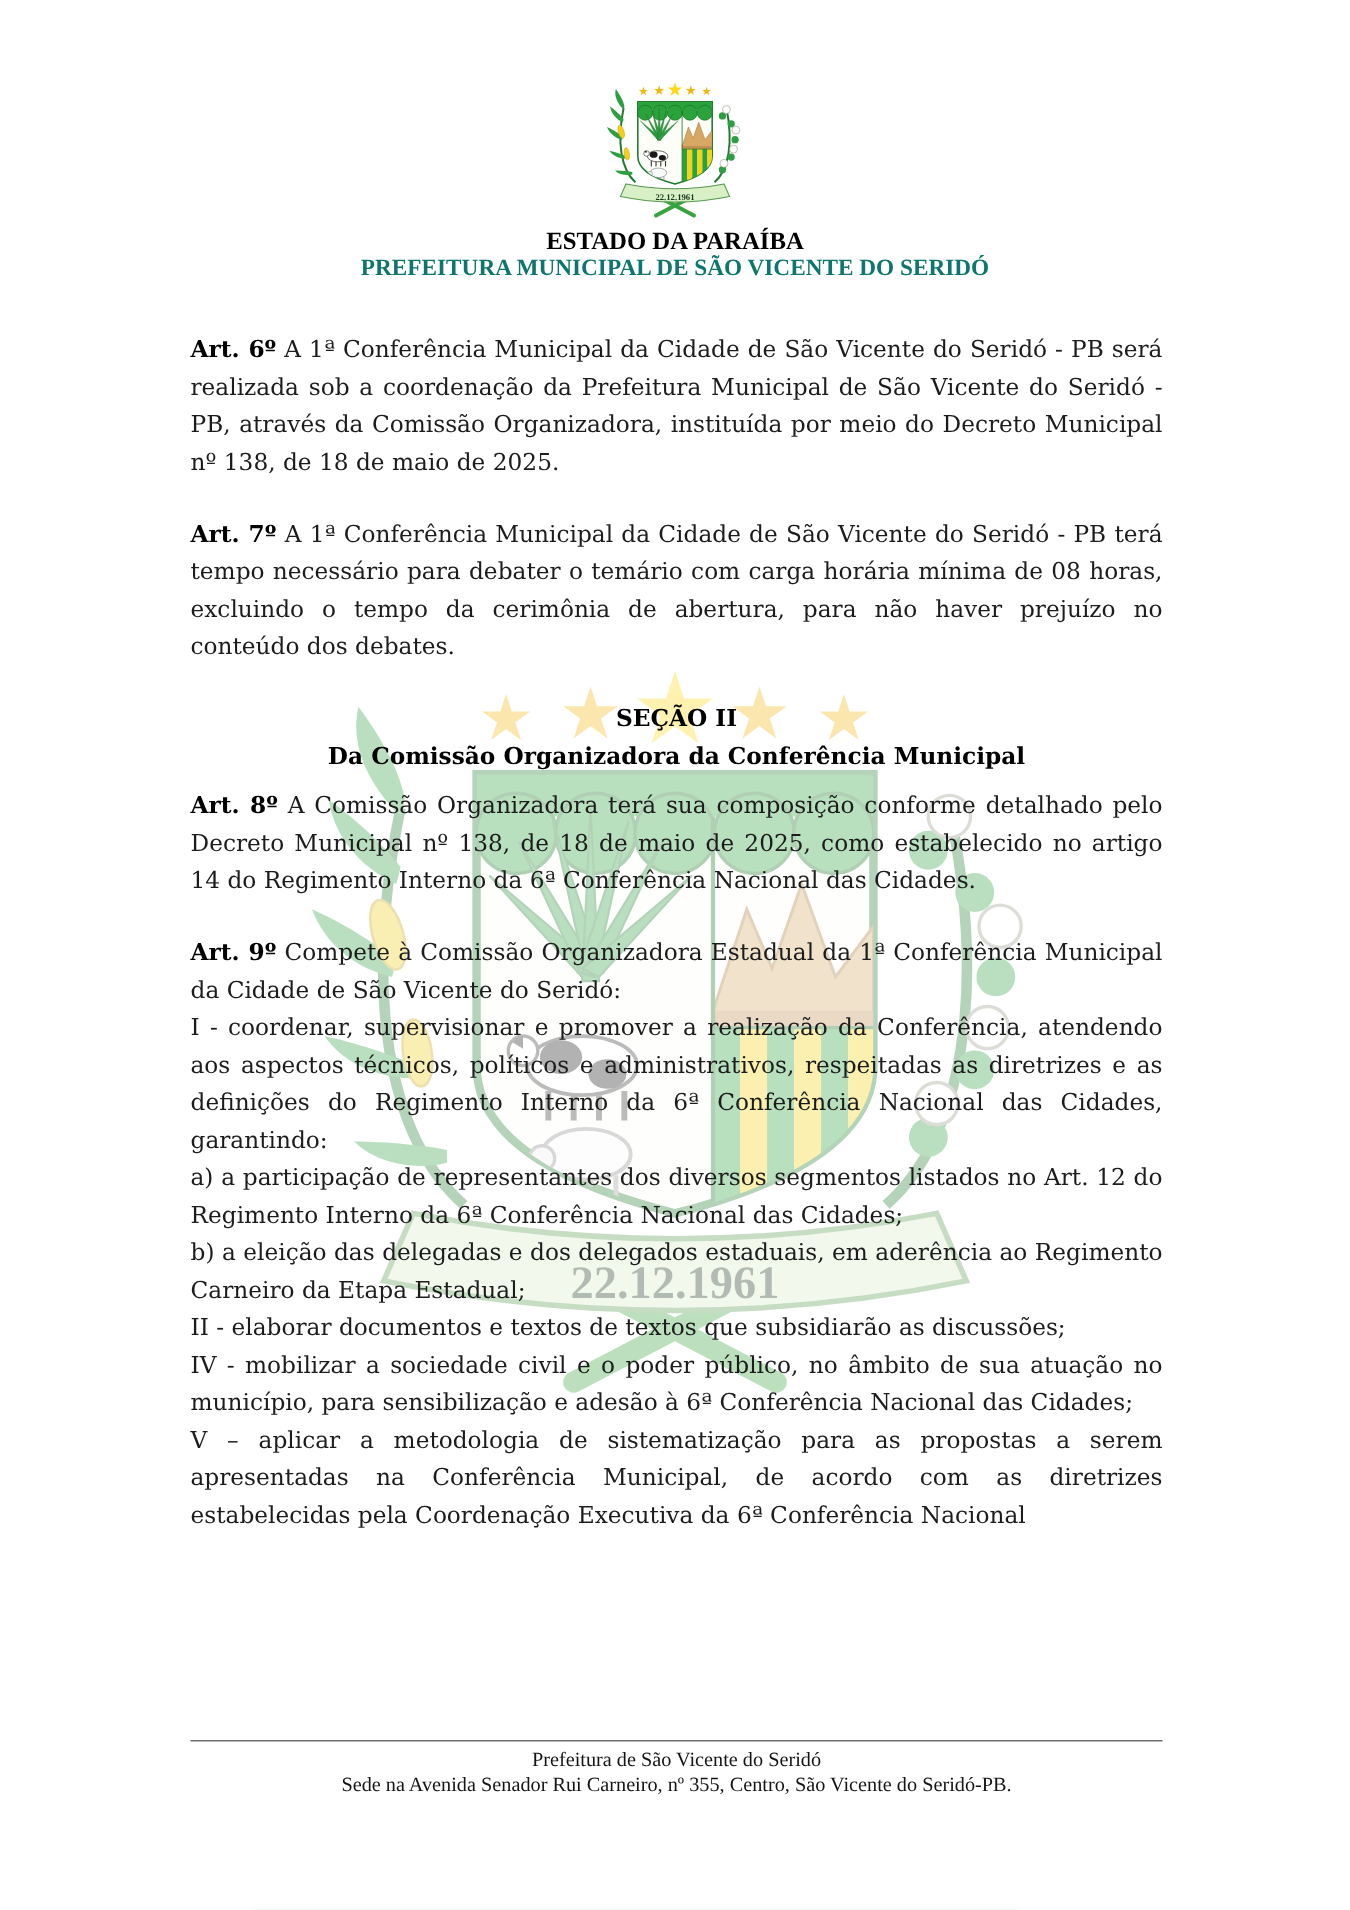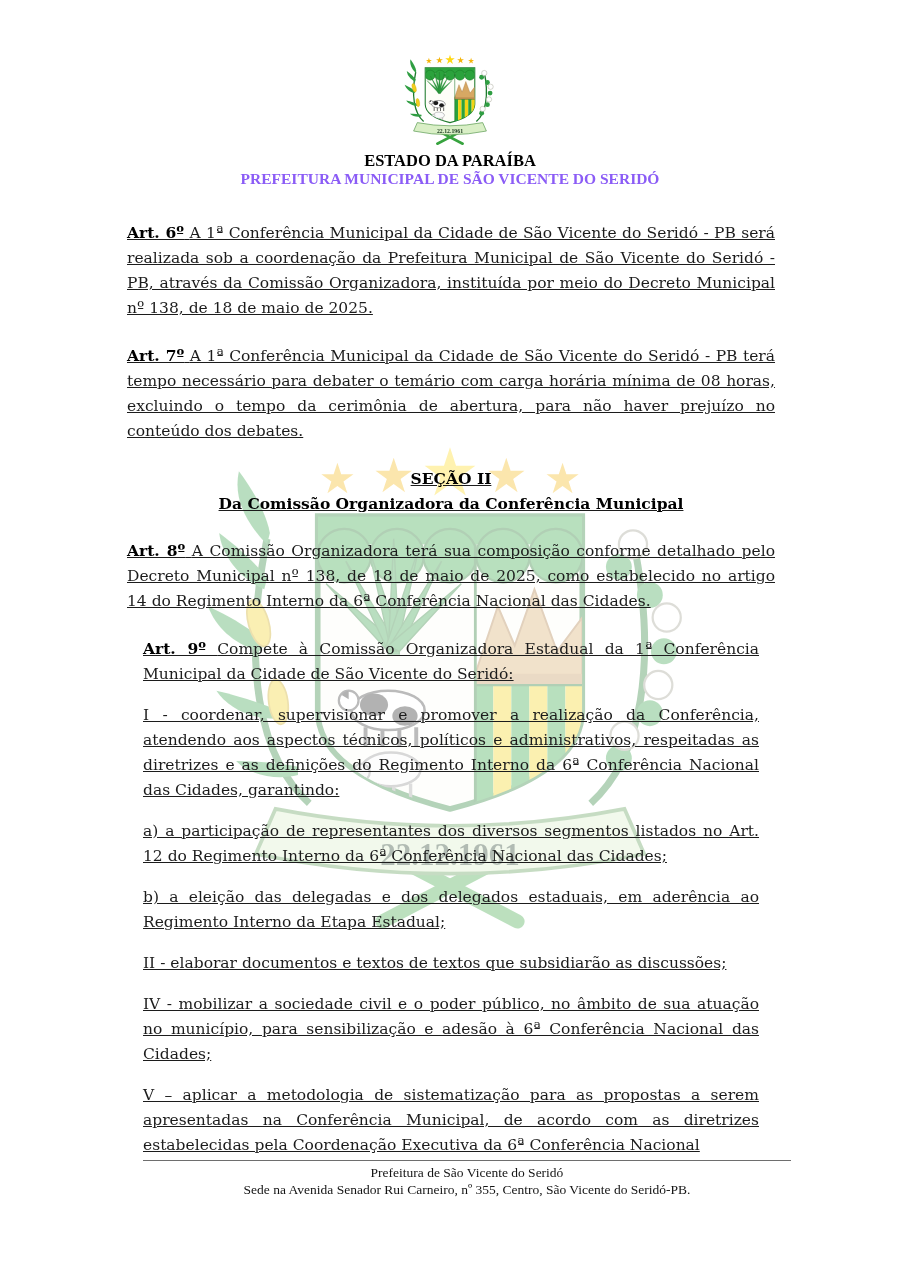--- a/index.html
+++ b/index.html
@@ -4,36 +4,36 @@
 <style>
   html,body{margin:0;padding:0;background:#e9e9e9;}
   .page{
     position:relative;width:900px;height:1273px;margin:0 auto;background:#ffffff;
     overflow:hidden;font-family:"DejaVu Serif",serif;color:#1c1c1c;
   }
   
   .header{position:absolute;top:54px;left:0;width:900px;text-align:center;}
   .crest{display:block;margin:0 auto;width:116px;height:94px;}
   .h-state{font-family:"Liberation Serif",serif;font-weight:bold;font-size:16.5px;line-height:19px;margin-top:3px;color:#000;}
-  .h-muni{font-family:"Liberation Serif",serif;font-weight:bold;font-size:15.5px;line-height:17px;color:#8b5cf6;}
+  .h-muni{font-family:"Liberation Serif",serif;font-weight:bold;font-size:15.5px;line-height:17px;color:#0f766e;}
   
   .watermark{position:absolute;left:140px;top:443px;width:620px;height:501px;opacity:.33;pointer-events:none;}
   .watermark svg{width:100%;height:100%;}
   
   .content{
     position:absolute;left:127px;top:220px;width:648px;
-    font-size:15.5px;line-height:25px;text-align:justify;text-decoration:underline;
+    font-size:15.5px;line-height:25px;text-align:justify;
   }
   .para{margin:0 0 22px 0;}
   .lead{font-weight:bold;color:#000;}
-  .section-head{text-align:center;font-weight:bold;color:#000;margin:0 0 22px 0;}
-  .item{margin:16px;}
+  .section-head{text-align:center;font-weight:bold;color:#000;margin:0 0 8px 0;}
+  .item{margin:0;}
   
   .footer{
-    position:absolute;left:143px;top:1160px;width:648px;text-align:center;
+    position:absolute;left:127px;top:1160px;width:648px;text-align:center;
     font-family:"Liberation Serif",serif;font-size:13.5px;line-height:16.5px;color:#141414;
   }
   .footer-rule{border:none;border-top:1.5px solid #6e6e6e;margin:0 0 4px 0;}
   .hidden-defs{position:absolute;width:0;height:0;overflow:hidden;}
 </style>
 </head>
 <body>
 
 <svg class="hidden-defs" xmlns="http://www.w3.org/2000/svg" aria-hidden="true">
   <defs>
@@ -157,21 +157,21 @@
     <div class="section-head">
       <div>SEÇÃO II</div>
       <div>Da Comissão Organizadora da Conferência Municipal</div>
     </div>
 
     <p class="para"><b class="lead">Art. 8º</b> <span>A Comissão Organizadora terá sua composição conforme detalhado pelo Decreto Municipal nº 138, de 18 de maio de 2025, como estabelecido no artigo 14 do Regimento Interno da 6ª Conferência Nacional das Cidades.</span></p>
 
     <p class="item"><b class="lead">Art. 9º</b> <span>Compete à Comissão Organizadora Estadual da 1ª Conferência Municipal da Cidade de São Vicente do Seridó:</span></p>
     <p class="item">I - coordenar, supervisionar e promover a realização da Conferência, atendendo aos aspectos técnicos, políticos e administrativos, respeitadas as diretrizes e as definições do Regimento Interno da 6ª Conferência Nacional das Cidades, garantindo:</p>
     <p class="item">a) a participação de representantes dos diversos segmentos listados no Art. 12 do Regimento Interno da 6ª Conferência Nacional das Cidades;</p>
-    <p class="item">b) a eleição das delegadas e dos delegados estaduais, em aderência ao Regimento Interno da Etapa Estadual;</p>
+    <p class="item">b) a eleição das delegadas e dos delegados estaduais, em aderência ao Regimento Carneiro da Etapa Estadual;</p>
     <p class="item">II - elaborar documentos e textos de textos que subsidiarão as discussões;</p>
     <p class="item">IV - mobilizar a sociedade civil e o poder público, no âmbito de sua atuação no município, para sensibilização e adesão à 6ª Conferência Nacional das Cidades;</p>
     <p class="item">V – aplicar a metodologia de sistematização para as propostas a serem apresentadas na Conferência Municipal, de acordo com as diretrizes estabelecidas pela Coordenação Executiva da 6ª Conferência Nacional</p>
   </div>
 
   <div class="footer">
     <hr class="footer-rule">
     <div>Prefeitura de São Vicente do Seridó</div>
     <div>Sede na Avenida Senador Rui Carneiro, nº 355, Centro, São Vicente do Seridó-PB.</div>
   </div>

